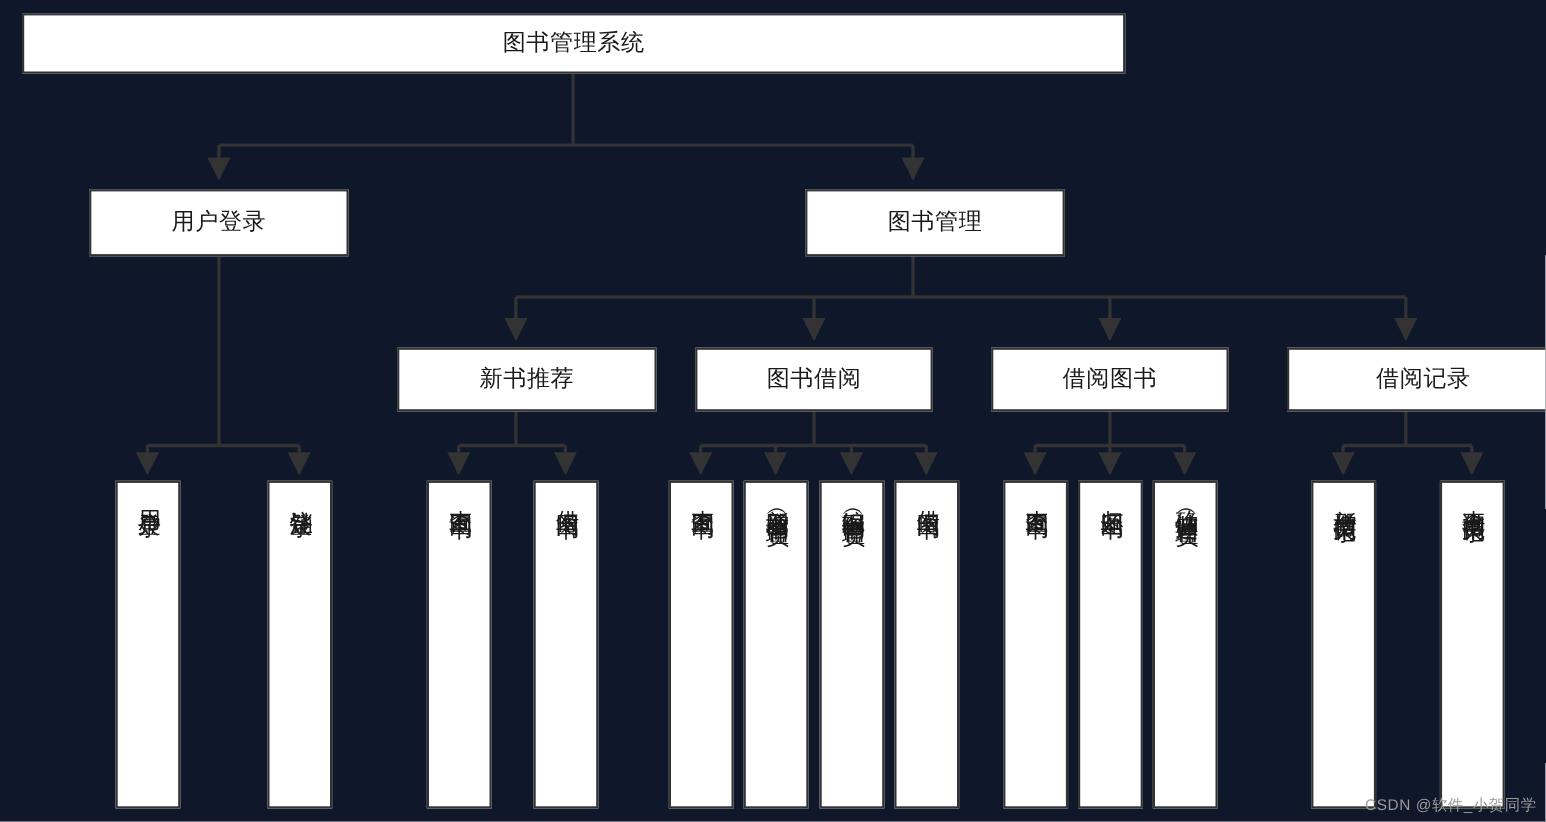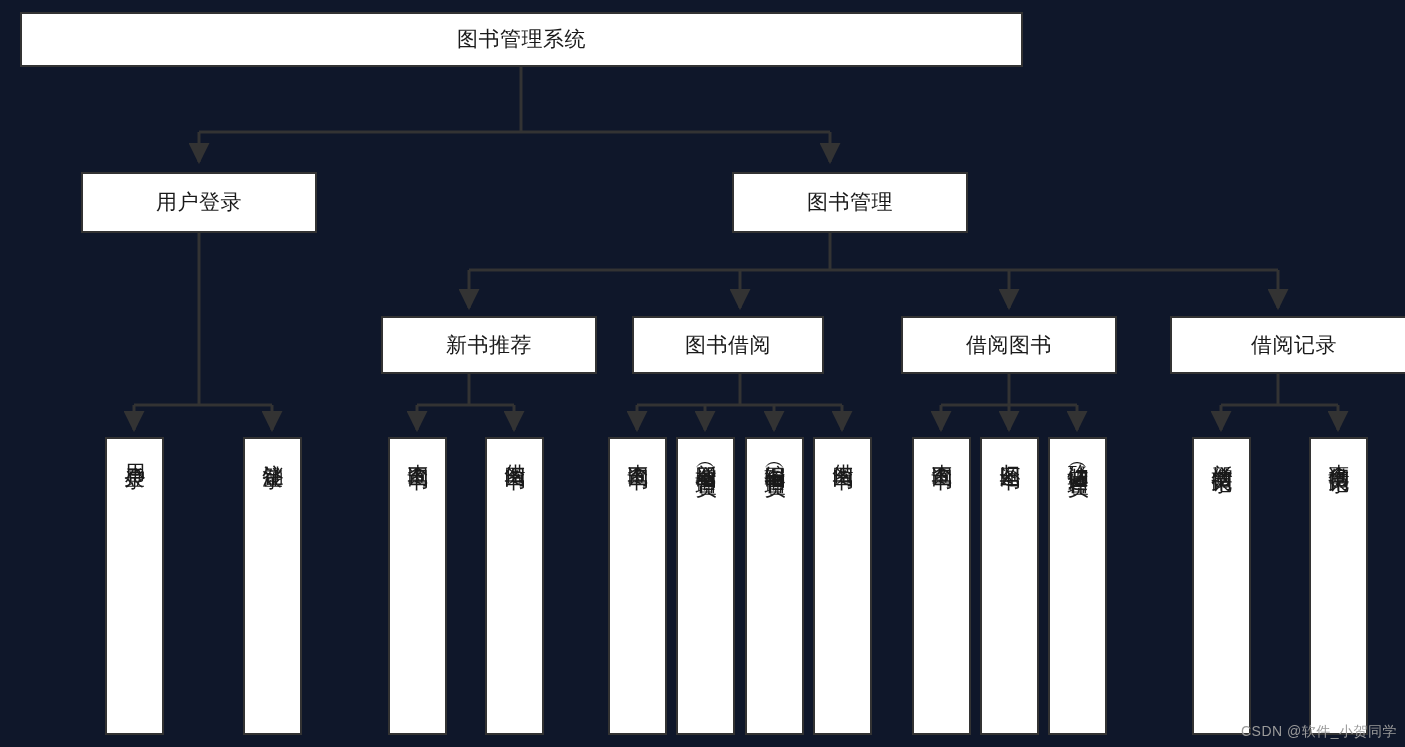--- a/index.html
+++ b/index.html
@@ -127,24 +127,24 @@
     <span class="lbl">图书管理系统</span>
   </div>
 
   <div class="node horiz" style="left:81px; top:172px; width:236px; height:61px;">
     <span class="lbl">用户登录</span>
   </div>
   <div class="node horiz" style="left:712px; top:172px; width:236px; height:61px;margin-left:20px;">
     <span class="lbl">图书管理</span>
   </div>
 
-  <div class="node horiz" style="left:361px; top:316px; width:216px; height:58px;margin-left:20px;">
+  <div class="node horiz" style="left:361px; top:316px; width:236px; height:58px;">
     <span class="lbl">新书推荐</span>
   </div>
-  <div class="node horiz" style="left:632px; top:316px; width:192px; height:58px;">
+  <div class="node horiz" style="left:632px; top:316px; width:216px; height:58px;">
     <span class="lbl">图书借阅</span>
   </div>
   <div class="node horiz" style="left:901px; top:316px; width:216px; height:58px;">
     <span class="lbl">借阅图书</span>
   </div>
   <div class="node horiz" style="left:1170px; top:316px; width:248px; height:58px;text-align:center;">
     <span class="lbl">借阅记录</span>
   </div>
 
   <div class="node vert" style="left:105px; top:437px; width:59px; height:298px;">

